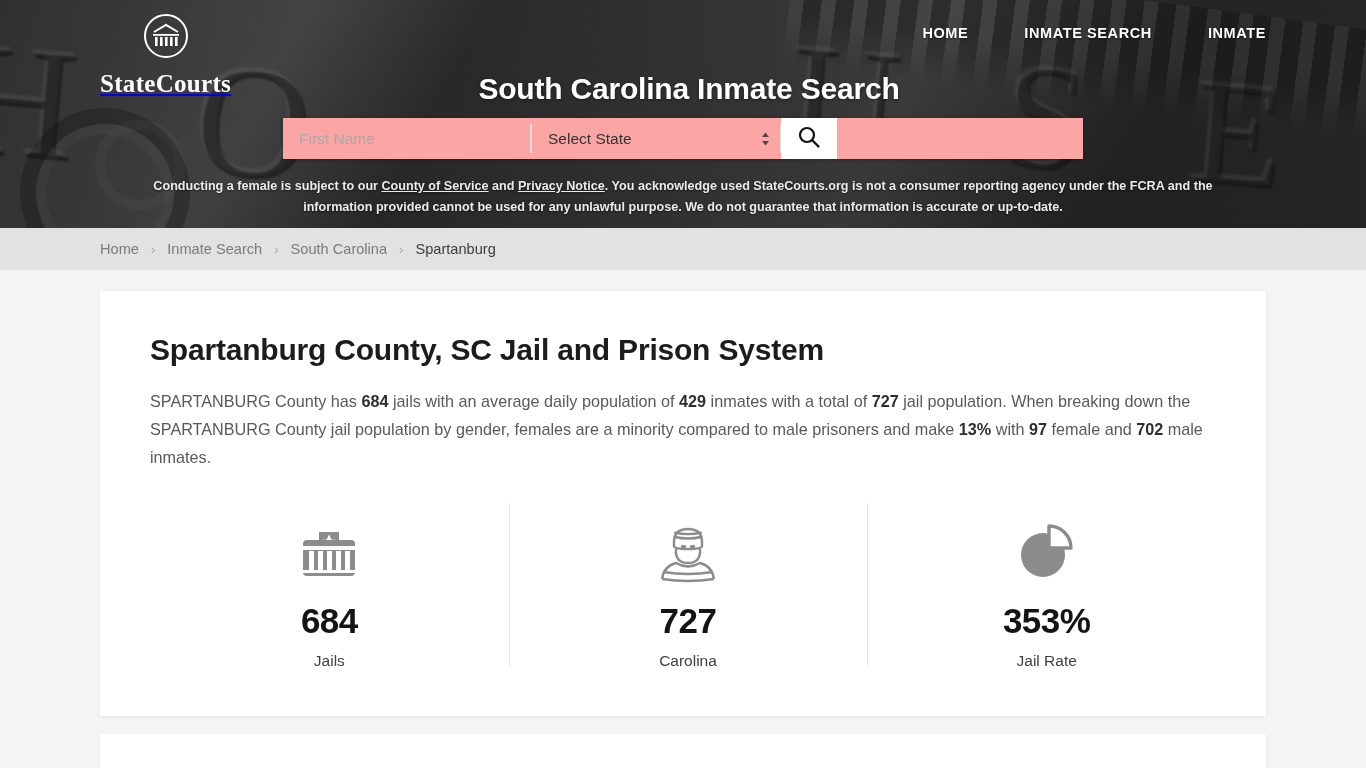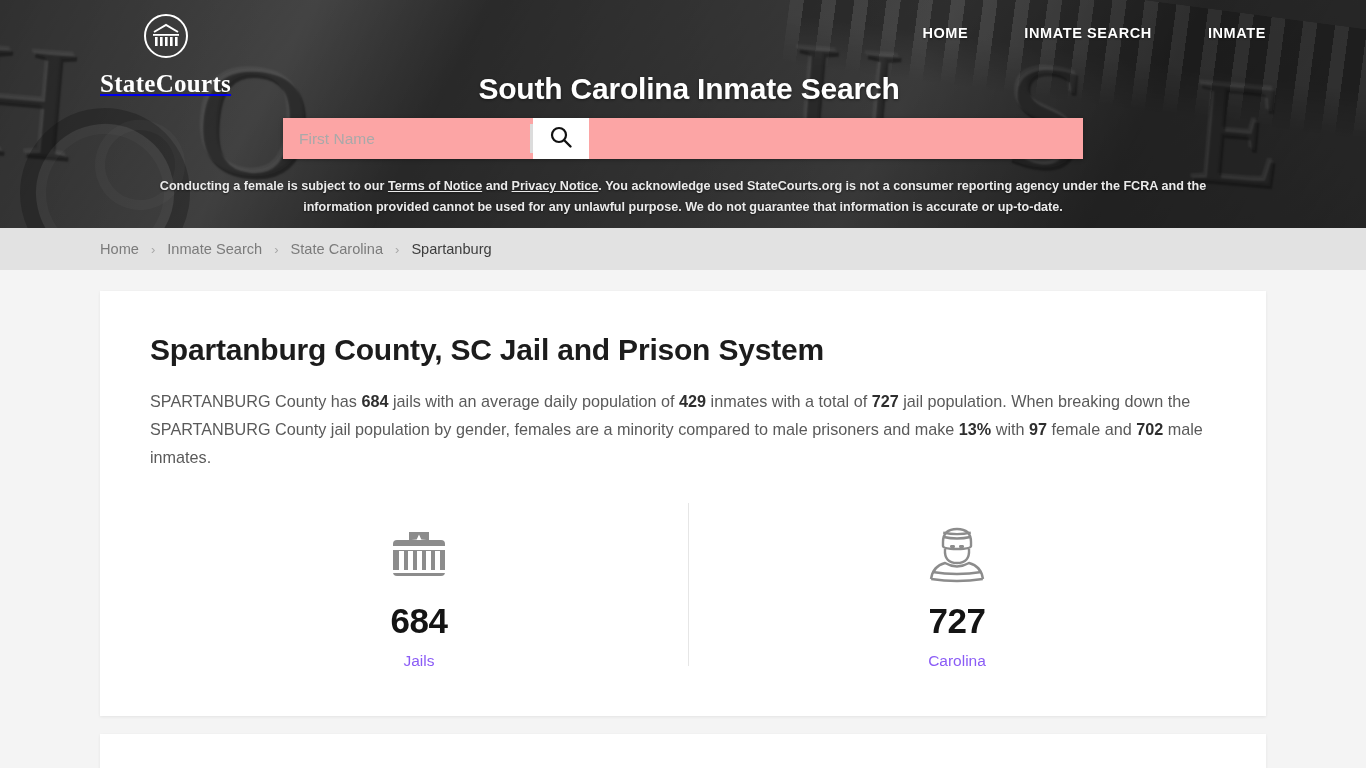--- a/index.html
+++ b/index.html
@@ -227,21 +227,21 @@
   .stat + .stat::before {
     content: "";
     position: absolute; left: 0; top: -2px; bottom: 4px;
     width: 1px; background: #e6e6e6;
   }
   .stat-icon { height: 74px; display: flex; align-items: center; justify-content: center; }
   .stat-value {
     font-size: 35px; font-weight: bold; color: #141414;
     margin-top: 12px; letter-spacing: -.5px;
   }
-  .stat-label { font-size: 15.5px; color: #8b5cf6; margin-top: 11px; }
+  .stat-label { font-size: 15.5px; color: #404040; margin-top: 11px; }
 
   .card2 {
     width: 1166px; margin: 18px auto 0 auto;
     background: #fff; height: 40px;
     box-shadow: 0 1px 3px rgba(0,0,0,.07);
   }
 </style>
 </head>
 <body>
 
@@ -278,45 +278,56 @@
       <a href="#">INMATE SEARCH</a>
       <a href="#">INMATE</a>
     </nav>
 
     <div class="hero-title">South Carolina Inmate Search</div>
 
     <form class="searchbar">
       <input class="field field-first" type="text" placeholder="First Name" style="">
       <div class="vsep"></div>
       <div class="vsep"></div>
+      <div class="select-wrap">
+        <select>
+          <option>Select State</option>
+        </select>
+        <span class="spinner">
+          <svg width="9" height="16" viewBox="0 0 9 16">
+            <path d="M4.5 1.5 L8 6 L1 6 Z" fill="#4a4a4a"></path>
+            <path d="M4.5 14.5 L8 10 L1 10 Z" fill="#4a4a4a"></path>
+          </svg>
+        </span>
+      </div>
       <div class="vsep"></div>
       <button type="button" class="searchbtn">
         <span>
           <svg width="24" height="24" viewBox="0 0 24 24">
             <circle cx="10" cy="10" r="7" fill="none" stroke="#111" stroke-width="2.2"></circle>
             <line x1="15" y1="15" x2="21.5" y2="21.5" stroke="#111" stroke-width="2.4" stroke-linecap="round"></line>
           </svg>
         </span>
       </button>
     </form>
 
     <div class="disclaimer">
-      <span>Conducting a female is subject to our </span><a href="#">Terms of Notice</a><span> and </span><a href="#">Privacy Notice</a><span>. You acknowledge used StateCourts.org is not a consumer reporting agency under the FCRA and the information provided cannot be used for any unlawful purpose. We do not guarantee that information is accurate or up-to-date.</span>
+      <span>Conducting a female is subject to our </span><a href="#">County of Service</a><span> and </span><a href="#">Privacy Notice</a><span>. You acknowledge used StateCourts.org is not a consumer reporting agency under the FCRA and the information provided cannot be used for any unlawful purpose. We do not guarantee that information is accurate or up-to-date.</span>
     </div>
 
   </div>
 </div>
 
 <div class="crumbbar">
   <div class="crumbs">
     <a href="#">Home</a>
     <span class="sep">›</span>
     <a href="#">Inmate Search</a>
     <span class="sep">›</span>
-    <a href="#">State Carolina</a>
+    <a href="#">South Carolina</a>
     <span class="sep">›</span>
     <span class="active">Spartanburg</span>
   </div>
 </div>
 
 <div class="page">
 
   <div class="card">
     <div class="card-pad">
       <h1 class="title">Spartanburg County, SC Jail and Prison System</h1>
@@ -357,20 +368,30 @@
                 <path d="M6.2 61 q25.8 4 51.6 0"></path>
               </g>
               <rect x="25" y="27" width="5" height="3.2" rx="1.4" fill="#8c8c8c"></rect>
               <rect x="34" y="27" width="5" height="3.2" rx="1.4" fill="#8c8c8c"></rect>
             </svg>
           </div>
           <div class="stat-value">727</div>
           <div class="stat-label">Carolina</div>
         </div>
 
+        <div class="stat">
+          <div class="stat-icon">
+            <svg width="64" height="68" viewBox="0 0 64 68">
+              <circle cx="28" cy="37" r="22" fill="#8c8c8c"></circle>
+              <path d="M34 8 A22 22 0 0 1 56 30 L34 30 Z" fill="#fff" stroke="#8c8c8c" stroke-width="3.4" stroke-linejoin="round"></path>
+            </svg>
+          </div>
+          <div class="stat-value">353%</div>
+          <div class="stat-label">Jail Rate</div>
+        </div>
 
       </div>
     </div>
   </div>
 
   <div class="card2"></div>
 
 </div>
 
 </body></html>

